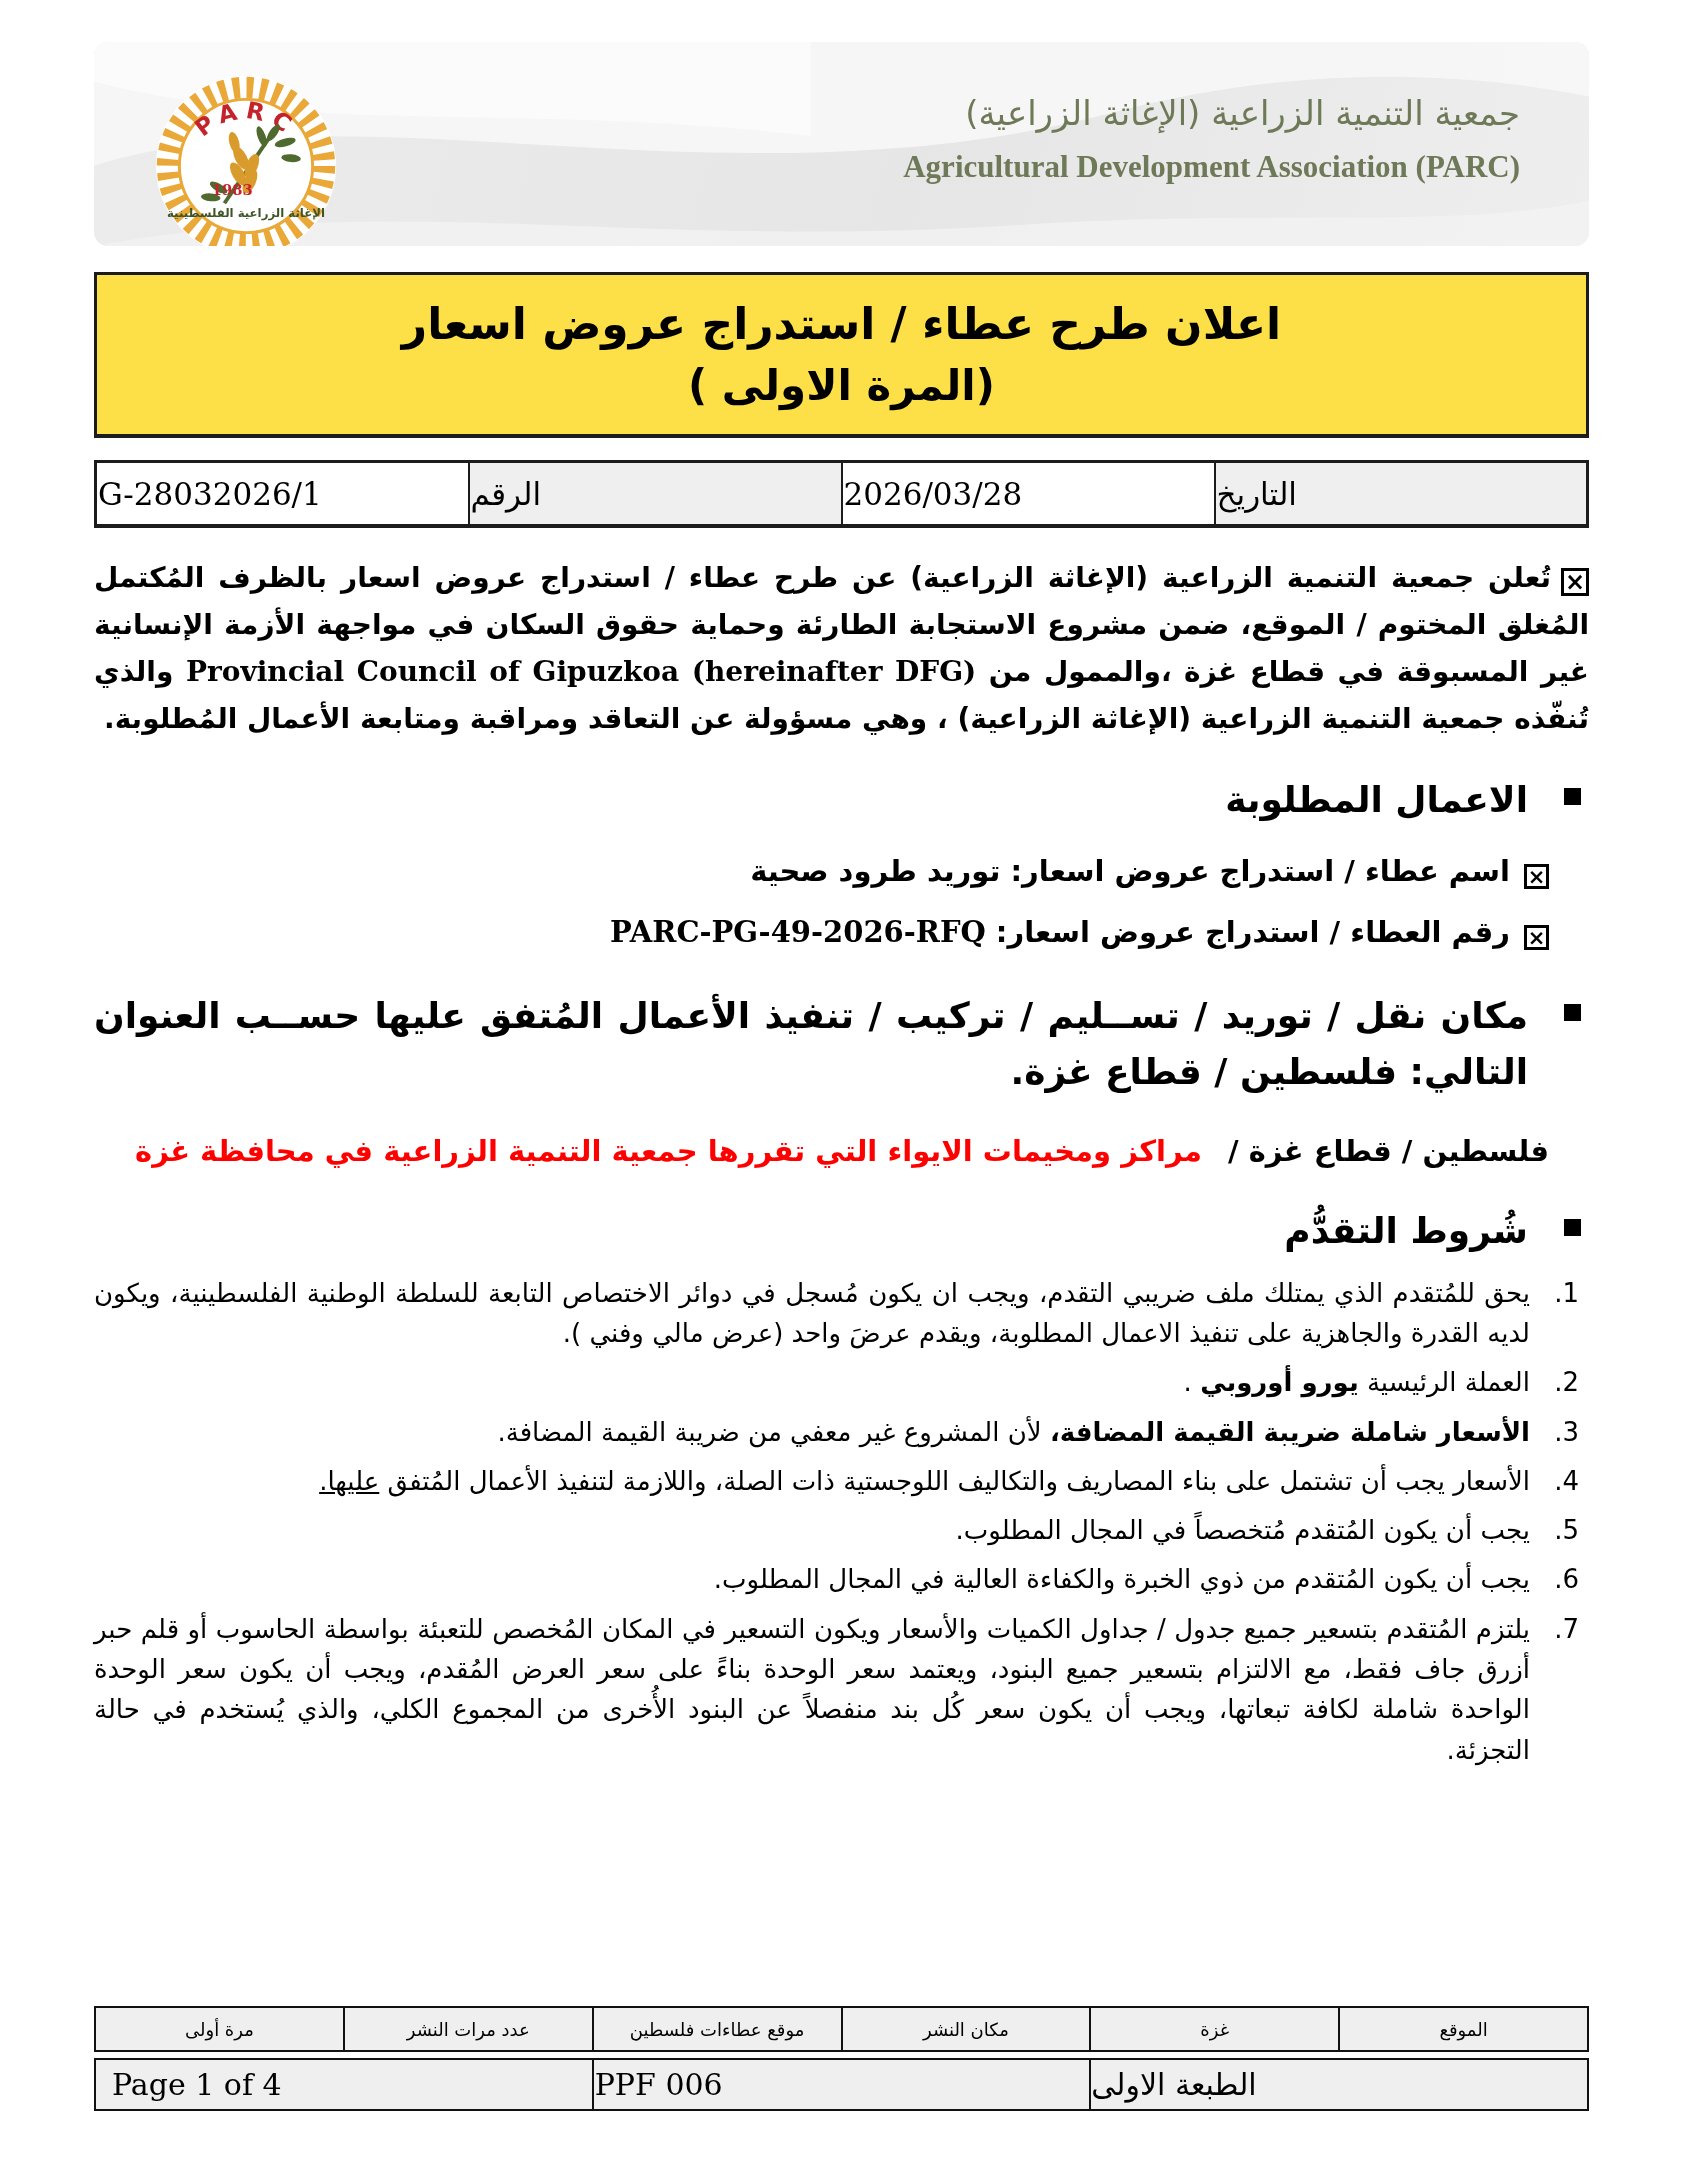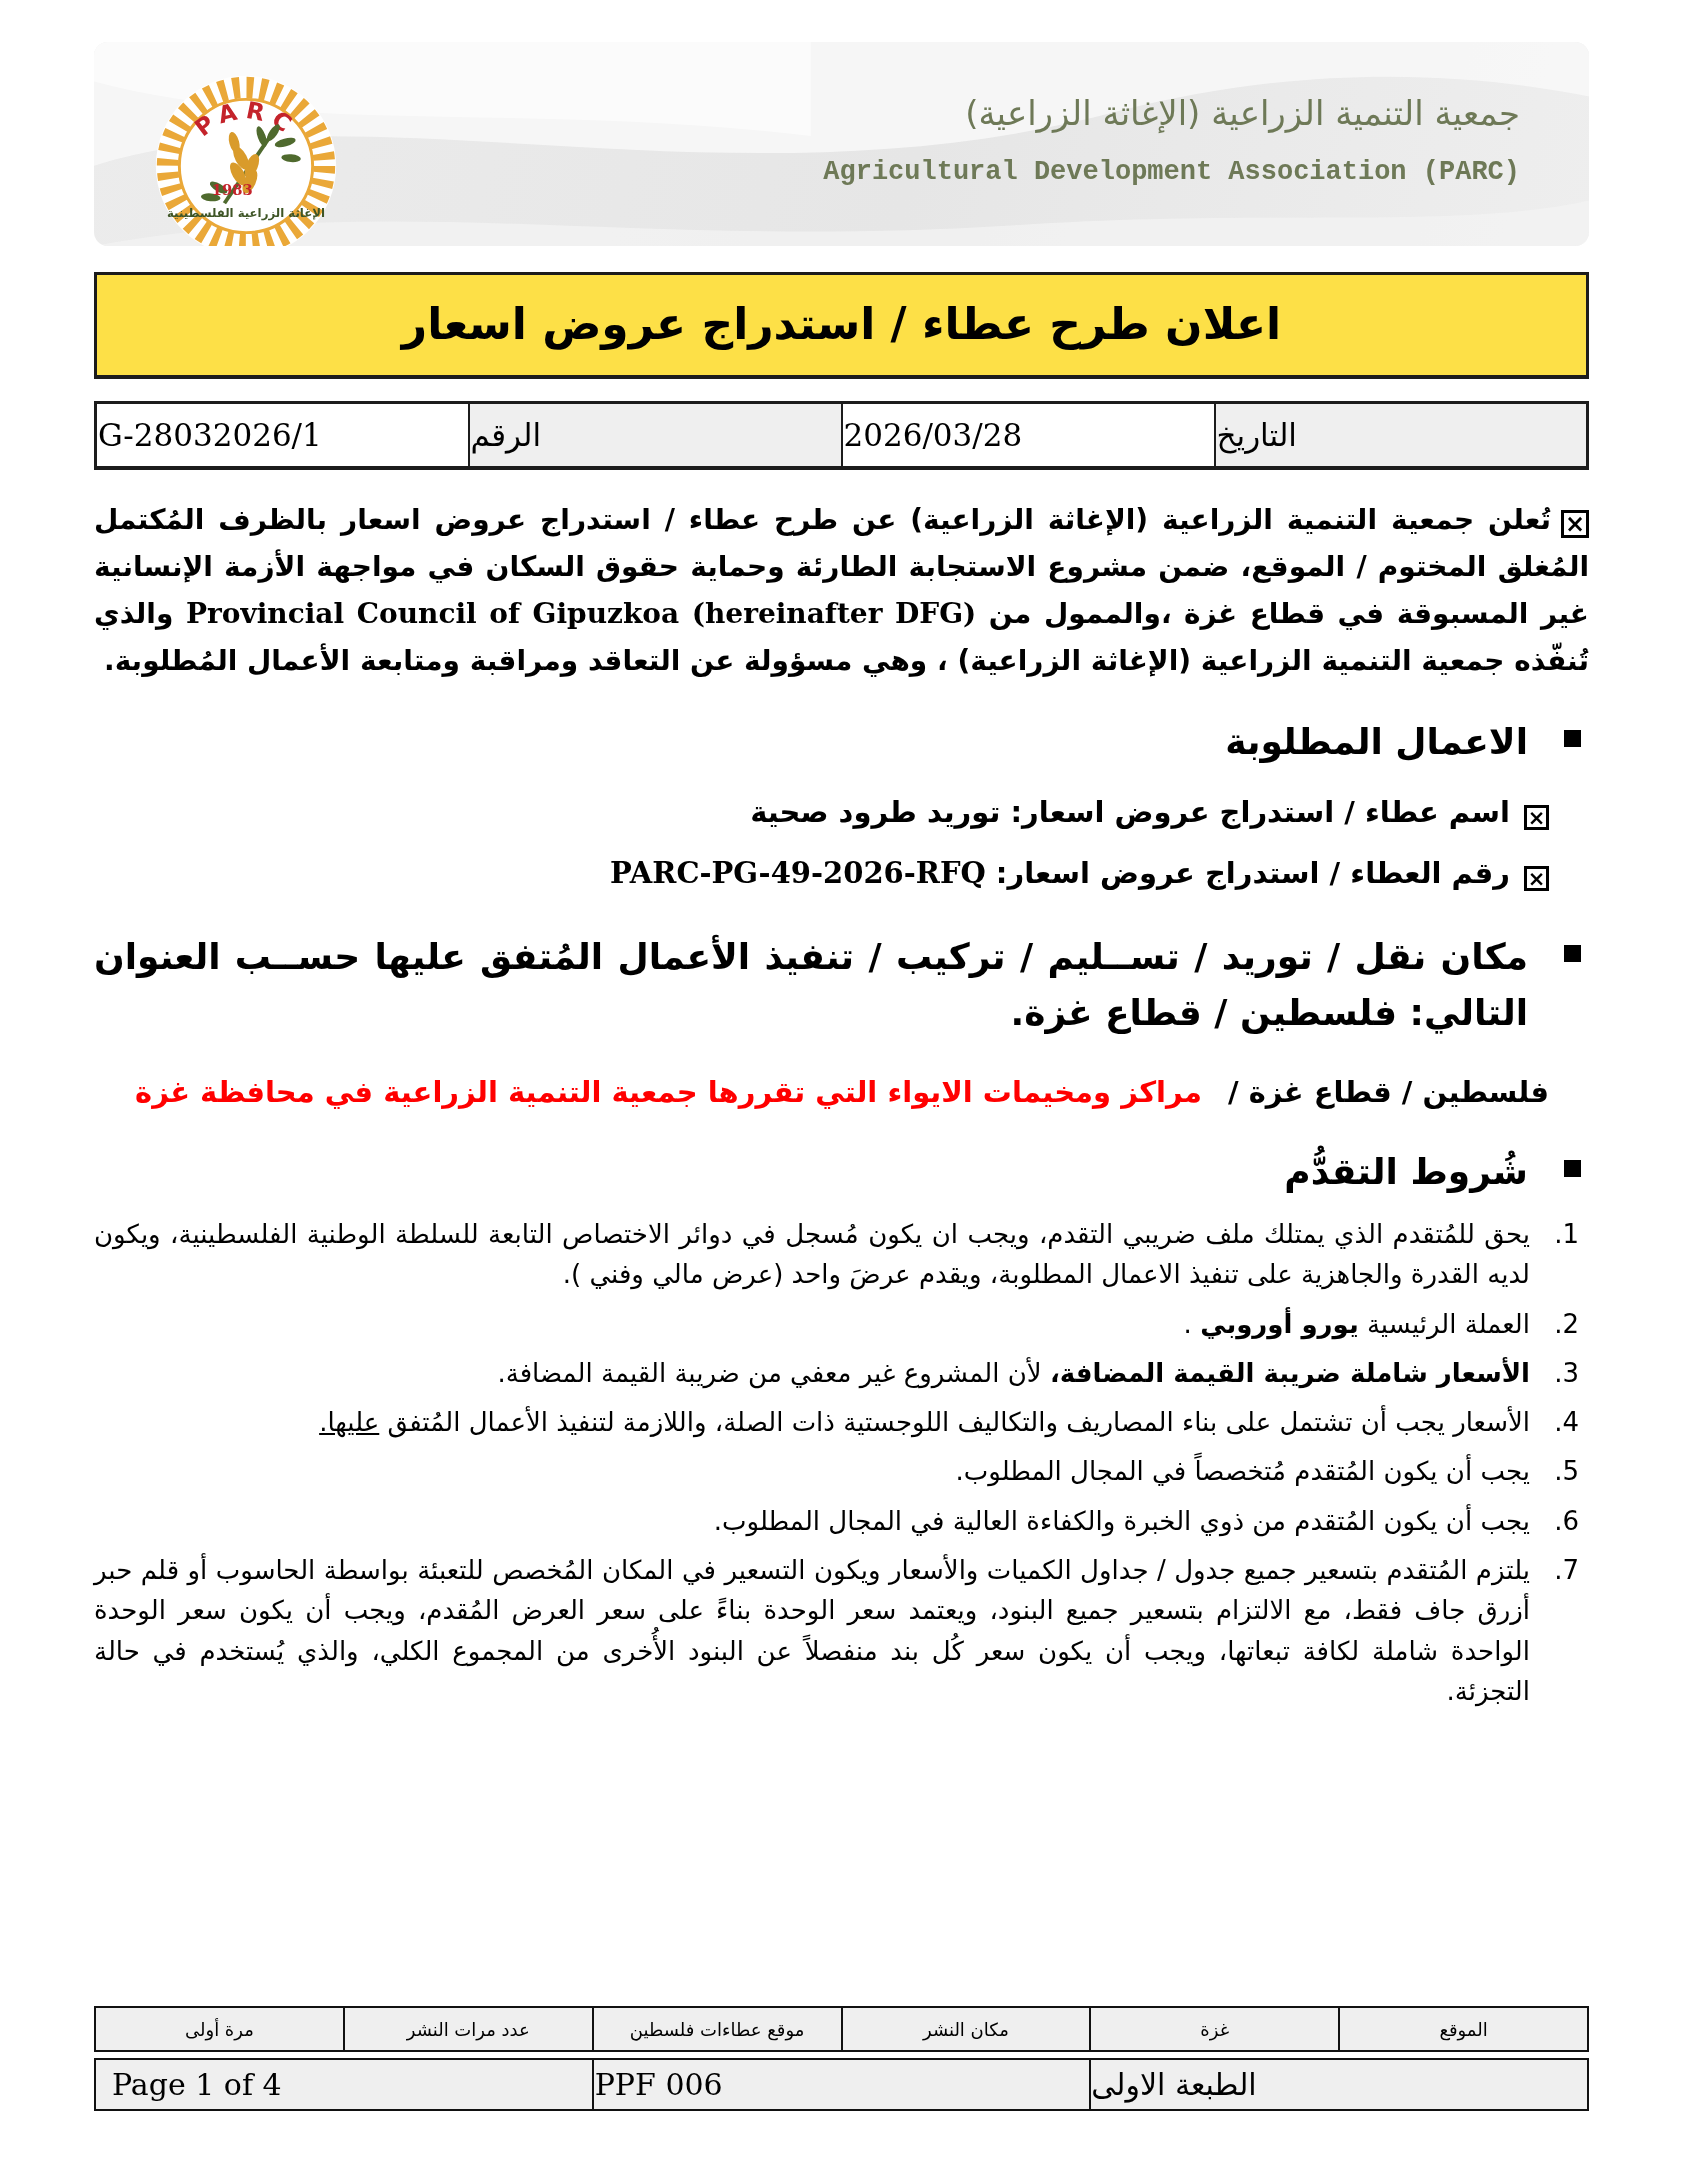--- a/index.html
+++ b/index.html
@@ -13,21 +13,21 @@
 
   
   .banner{
     position:relative;margin:42px 94px 0 94px;height:204px;
     background:linear-gradient(105deg,#ececec 0%,#e6e6e6 55%,#eeeeee 100%);
     border-radius:14px;overflow:hidden;
   }
   .banner svg.waves{position:absolute;inset:0;width:100%;height:100%;}
   .banner-text{position:absolute;top:0;right:69px;text-align:right;direction:rtl;}
   .org-ar{font-family:"DejaVu Sans",sans-serif;font-size:34px;color:#6e7957;margin-top:51px;font-weight:500;}
-  .org-en{font-family:Liberation Mono, monospace;font-size:27px;color:#6e7957;font-weight:bold;margin-top:24px;direction:ltr;}
+  .org-en{font-family:Liberation Serif, serif;font-size:31px;color:#6e7957;font-weight:bold;margin-top:16px;direction:ltr;}
   .logo{position:absolute;left:54px;top:26px;width:196px;height:196px;}
 
   
   .title-box{
     margin-top:26px;border:3px solid #1c1c1c;border-bottom-width:4px;background:#fde047;
     text-align:center;padding:16px 10px 18px 10px;
   }
   .title-l1{font-family:"DejaVu Sans",sans-serif;font-size:44px;font-weight:bold;line-height:1.5;}
   .title-l2{font-family:"DejaVu Sans",sans-serif;font-size:42px;font-weight:bold;line-height:1.4;}
 
@@ -139,20 +139,21 @@
       </g>
       <text x="86" y="130" font-family="DejaVu Serif, serif" font-size="15" font-weight="bold" fill="#C4232B" text-anchor="middle">1983</text>
       <text x="100" y="152" font-family="DejaVu Sans, sans-serif" font-size="12" font-weight="bold" fill="#3E5526" text-anchor="middle" direction="rtl">الإغاثة الزراعية الفلسطينية</text>
     </svg>
   </div>
 
   <div class="content">
 
     <div class="title-box">
       <div class="title-l1">اعلان طرح عطاء / استدراج عروض اسعار</div>
+      <div class="title-l2">(المرة الاولى )</div>
     </div>
 
     <table class="meta">
       <tbody>
           <tr>
         <td class="lbl">التاريخ</td>
         <td>2026/03/28</td>
         <td class="lbl">الرقم</td>
         <td>G-28032026/1</td>
       </tr>

